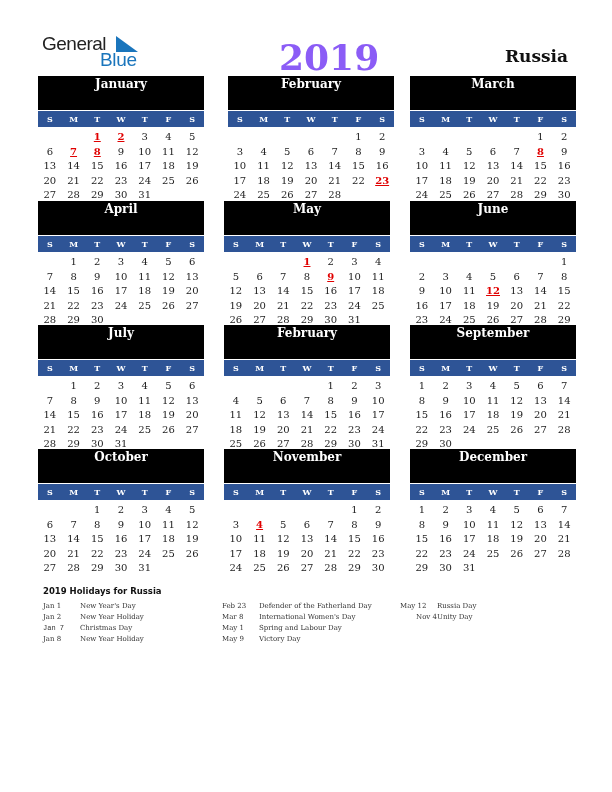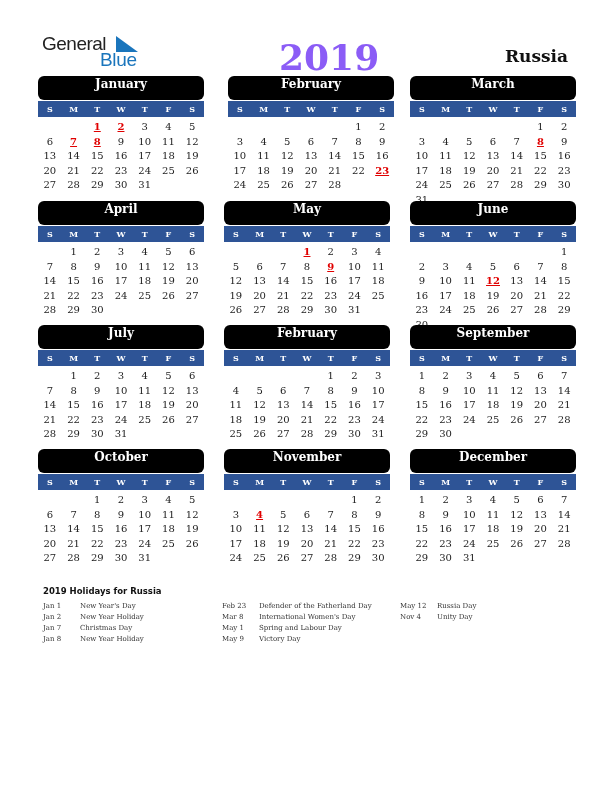--- a/index.html
+++ b/index.html
@@ -4,21 +4,21 @@
 <style>
   * { margin: 0; padding: 0; box-sizing: border-box; }
   body { width: 612px; height: 792px; background: #ffffff; position: relative; overflow: hidden; font-family: "DejaVu Serif", serif; color: #222; }
   .logo { position: absolute; left: 42px; top: 33px; width: 100px; height: 36px; }
   .logo .general { position: absolute; left: 0; top: 0; font-family: "Liberation Sans", sans-serif; font-size: 19px; color: #222; letter-spacing: -0.5px; }
   .logo .blue { position: absolute; left: 58px; top: 16px; font-family: "Liberation Sans", sans-serif; font-size: 19px; color: #1a75bc; letter-spacing: -0.3px; }
   .logo .tri { position: absolute; left: 74px; top: 3px; width: 0; height: 0; border-left: 22px solid #1a75bc; border-top: 16px solid transparent; }
   .year { position: absolute; left: 279px; top: 36px; font-family: "DejaVu Serif", serif; font-weight: bold; font-size: 36px; color: #8b5cf6; }
   .country { position: absolute; right: 44px; top: 46px; font-family: "DejaVu Serif", serif; font-weight: bold; font-size: 17px; color: #111; }
   .month { position: absolute; width: 166px; }
-  .month .title { height: 24px; background: #000; color: #fff; text-align: center; font-weight: bold; font-size: 12px; line-height: 17px; font-family: "DejaVu Serif", serif; border-radius: 6px; }
+  .month .title { height: 34px; background: #000; color: #fff; text-align: center; font-weight: bold; font-size: 12px; line-height: 17px; font-family: "DejaVu Serif", serif; }
   .month .dow { display: grid; grid-template-columns: repeat(7, 1fr); height: 16px; background: #2e5496; margin-top: 1px; }
   .month .dow span { color: #fff; font-size: 8px; font-weight: bold; text-align: center; line-height: 16px; }
   .month .days { display: grid; grid-template-columns: repeat(7, 1fr); margin-top: 3px; }
   .month .days span { font-size: 10px; text-align: center; height: 14.5px; line-height: 14.5px; color: #222; }
   .month .days span.hol { color: #e00000; font-weight: bold; text-decoration: underline; }
   .holidays { position: absolute; left: 43px; top: 586px; width: 540px; }
   .holidays .h-title { font-family: "DejaVu Sans", sans-serif; font-weight: bold; font-size: 8.5px; color: #111; margin-bottom: 4px; }
   .hcol { position: absolute; top: 15px; }
   .hrow { display: flex; font-size: 7px; height: 11px; line-height: 11px; color: #333; }
   .hrow .d { width: 37px; }
@@ -610,21 +610,21 @@
       <div class="hcol" style="left: 0px;">
         <div class="hrow">
           <span class="d" style="width: 37px;">Jan 1</span>
           <span>New Year's Day</span>
         </div>
         <div class="hrow">
           <span class="d" style="width: 37px;">Jan 2</span>
           <span>New Year Holiday</span>
         </div>
         <div class="hrow">
-          <span class="d" style="width: 37px;">Jan 7</span>
+          <span class="d" style="width: 37px; font-family: Liberation Mono, monospace;">Jan 7</span>
           <span>Christmas Day</span>
         </div>
         <div class="hrow">
           <span class="d" style="width: 37px;">Jan 8</span>
           <span>New Year Holiday</span>
         </div>
       </div>
       <div class="hcol" style="left: 179px;">
         <div class="hrow">
           <span class="d" style="width: 37px;">Feb 23</span>
@@ -642,18 +642,18 @@
           <span class="d" style="width: 37px;">May 9</span>
           <span>Victory Day</span>
         </div>
       </div>
       <div class="hcol" style="left: 357px;">
         <div class="hrow">
           <span class="d" style="width: 37px;">May 12</span>
           <span>Russia Day</span>
         </div>
         <div class="hrow">
-          <span class="d" style="width: 37px;">Nov 4</span>
+          <span class="d" style="width: 37px; text-align: right;">Nov 4</span>
           <span>Unity Day</span>
         </div>
       </div>
     </div>
 </div>
 
 </body></html>

